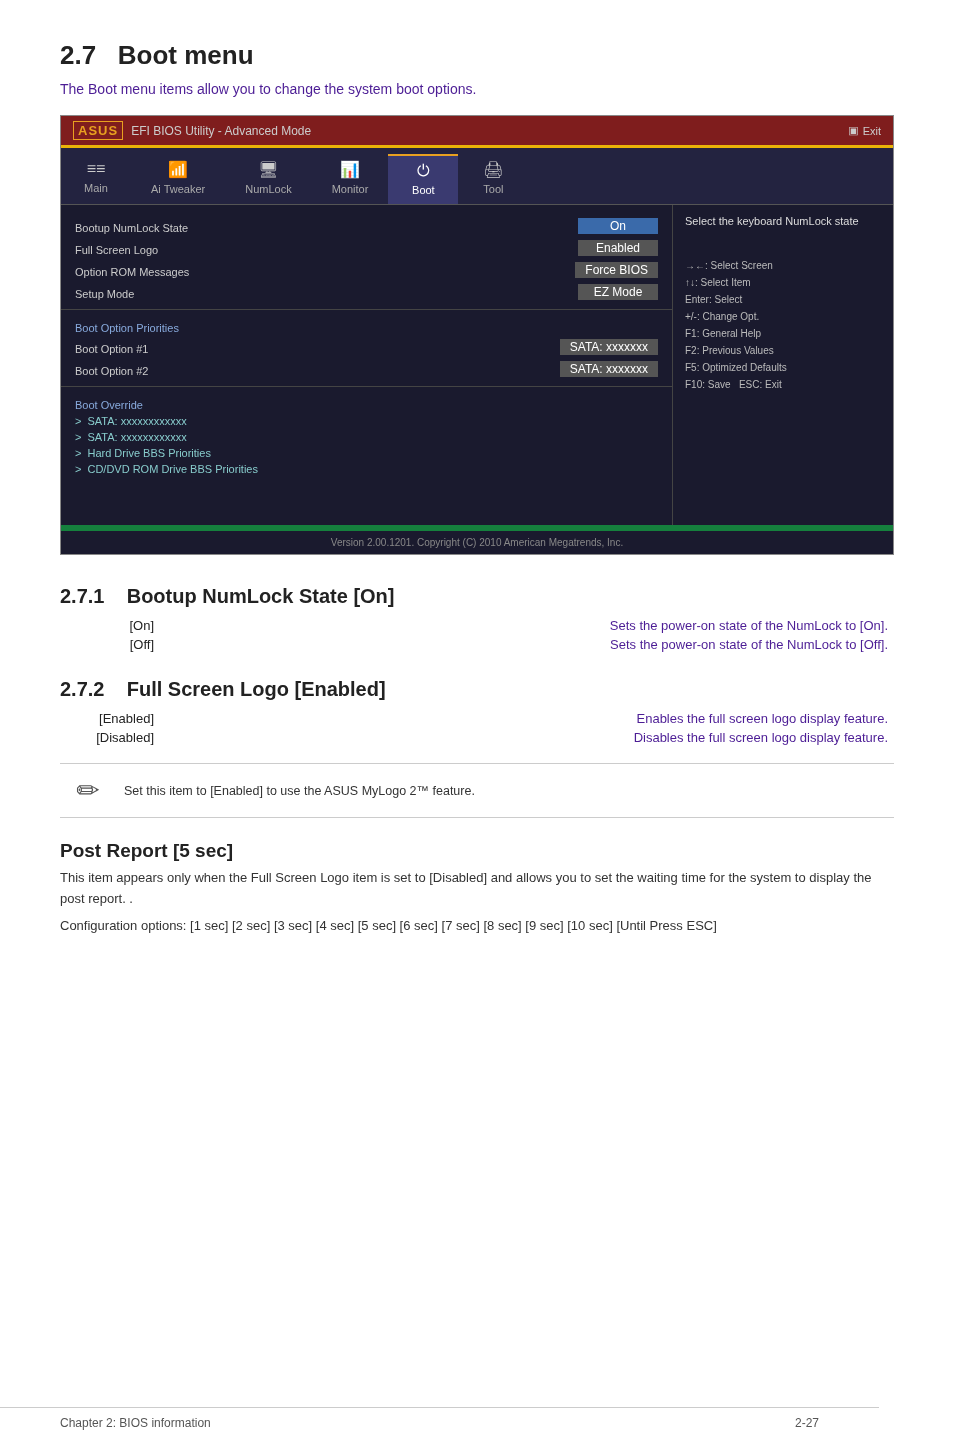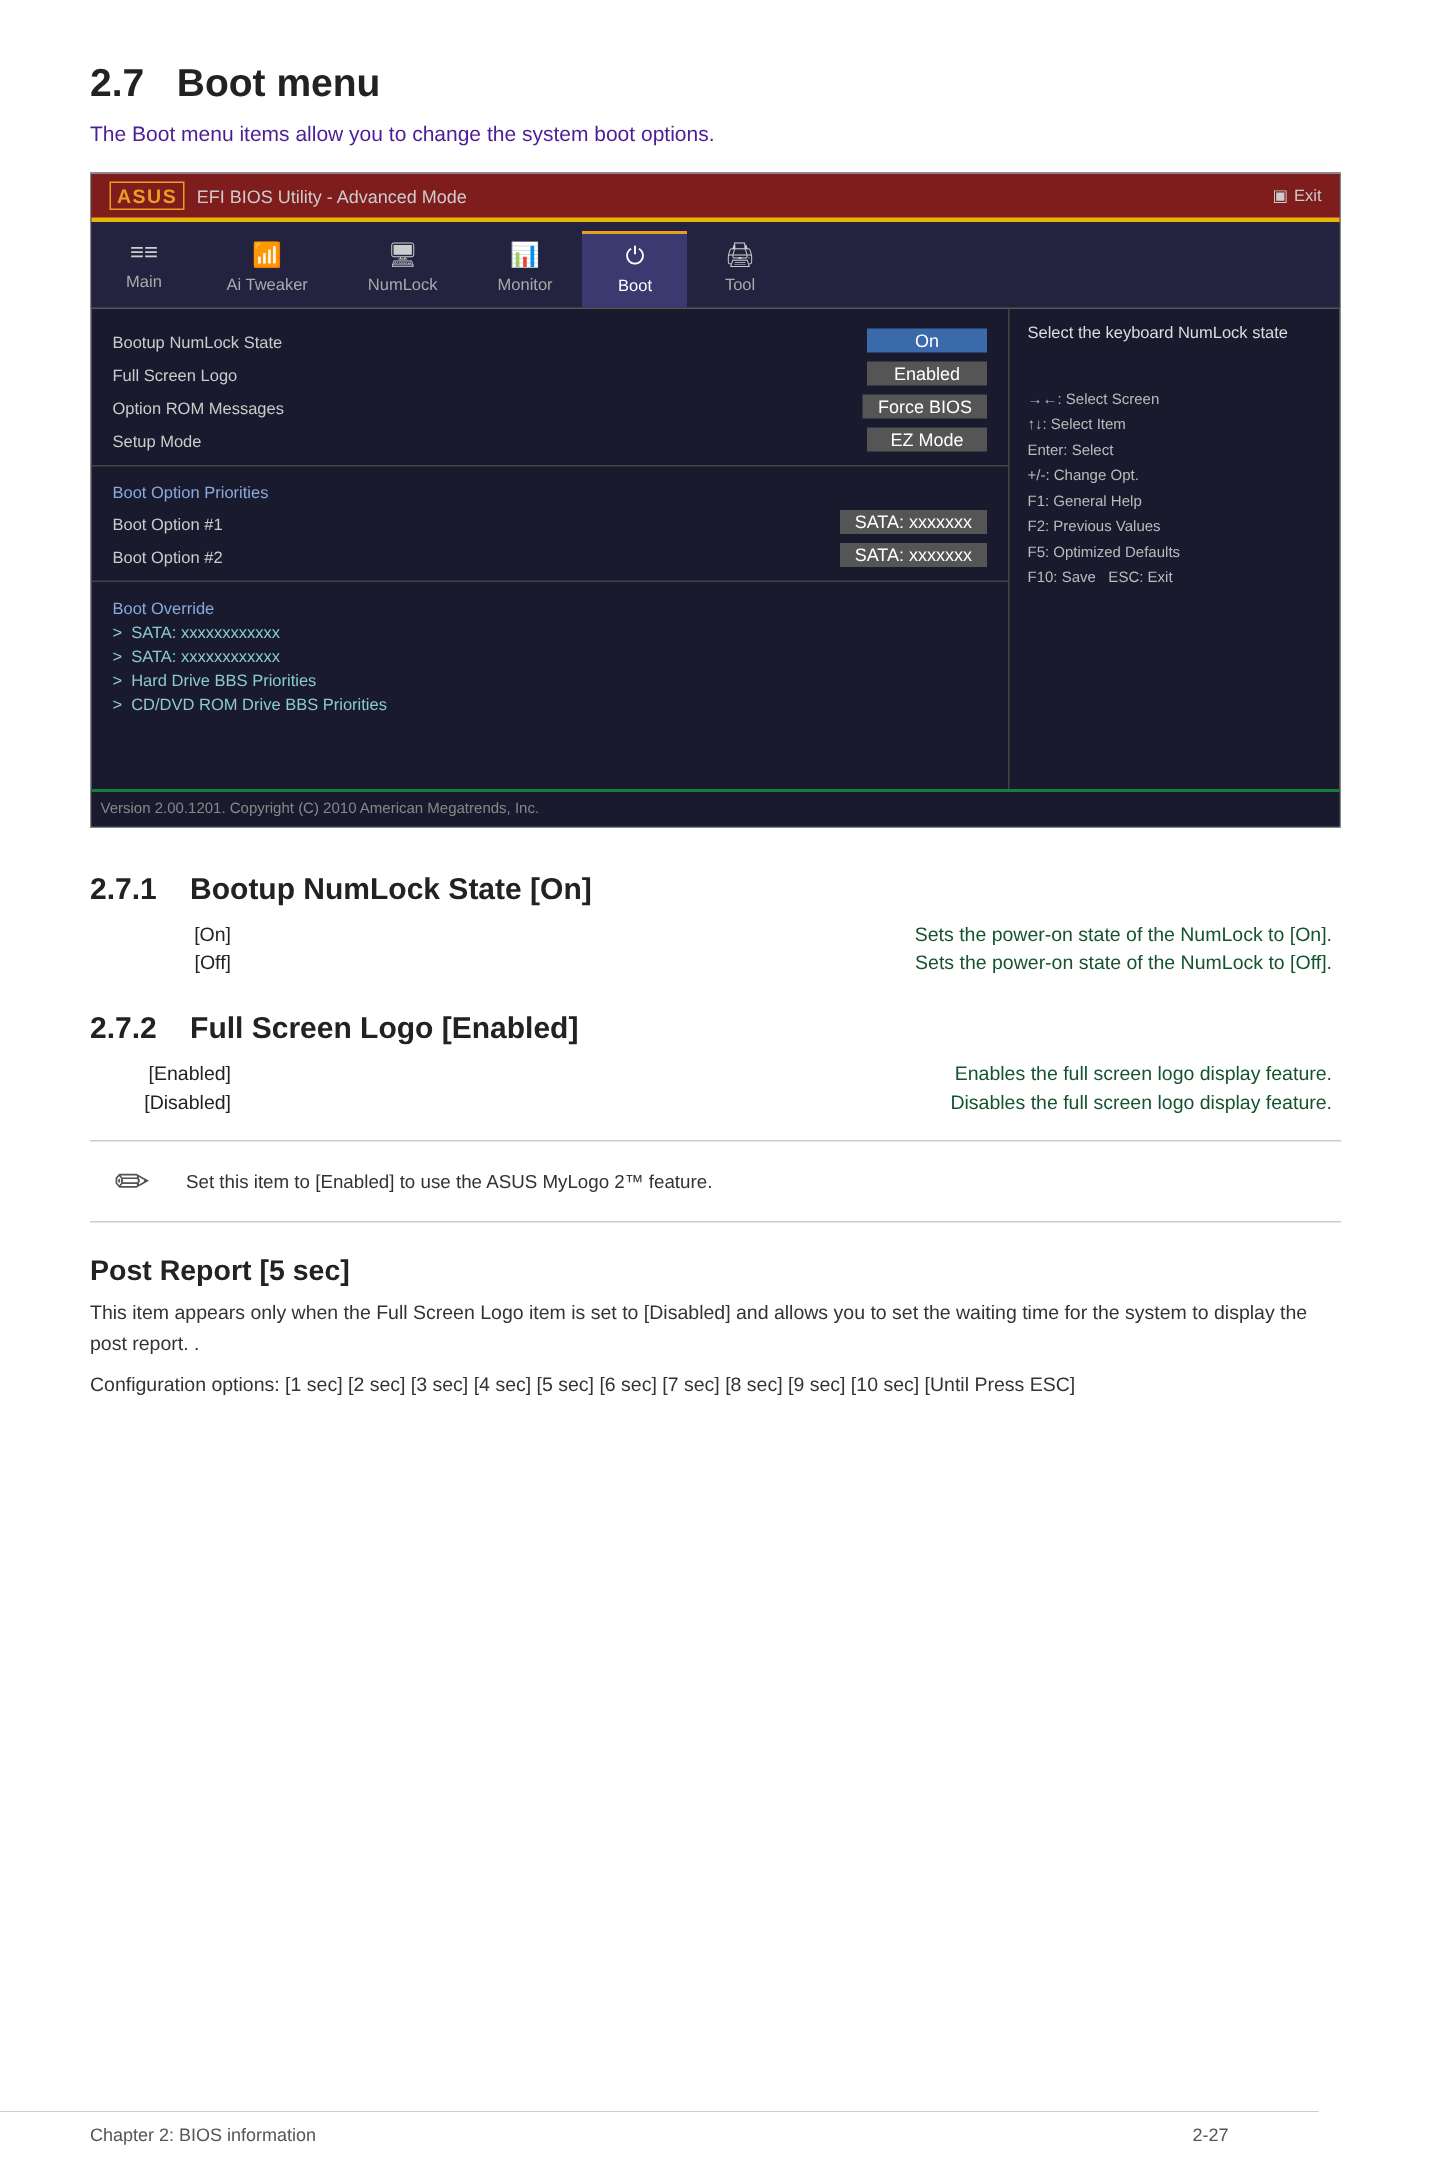--- a/index.html
+++ b/index.html
@@ -182,22 +182,22 @@
     .bios-keys {
       margin-top: 30px;
       color: #bbb;
       font-size: 10px;
       line-height: 1.7;
     }
 
     
     .bios-footer {
       background: #1a1a2e;
-      border-top: 2px solid #15803d;
-      text-align: left;
+      border-top: 6px solid #15803d;
+      text-align: center;
       padding: 6px;
       font-size: 10px;
       color: #888;
       font-family: Arial, sans-serif;
     }
 
     
     .subsection-title {
       font-size: 20px;
       font-weight: bold;
@@ -214,21 +214,21 @@
       font-size: 13px;
       vertical-align: top;
       text-align: right;
     }
     .def-table td:first-child {
       width: 100px;
       font-weight: normal;
       color: #222;
     }
     .def-table td:last-child {
-      color: #14532d;
+      color: #4c1d95;
     }
 
     .note-box {
       border-top: 1px solid #ccc;
       border-bottom: 1px solid #ccc;
       display: flex;
       align-items: center;
       gap: 16px;
       padding: 10px 8px;
       margin: 16px 0 20px 0;

